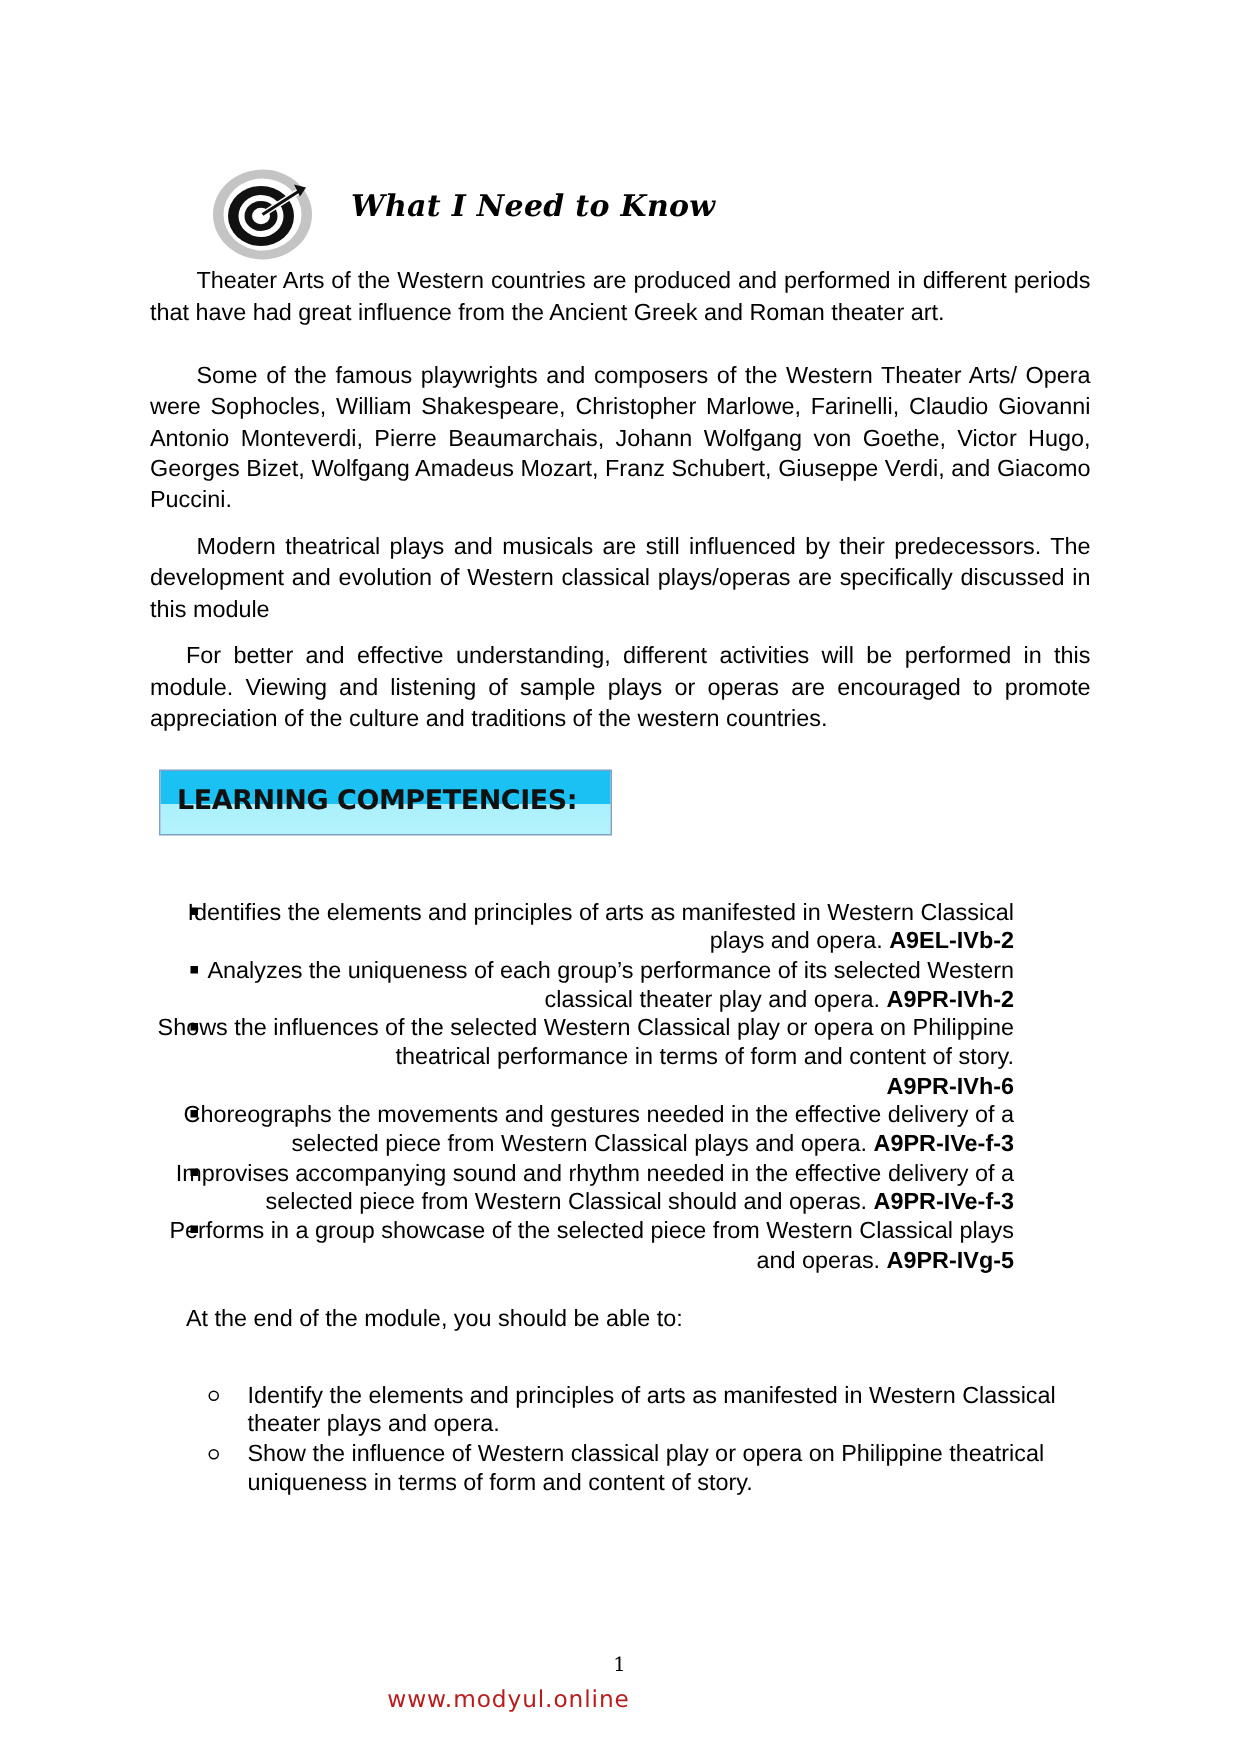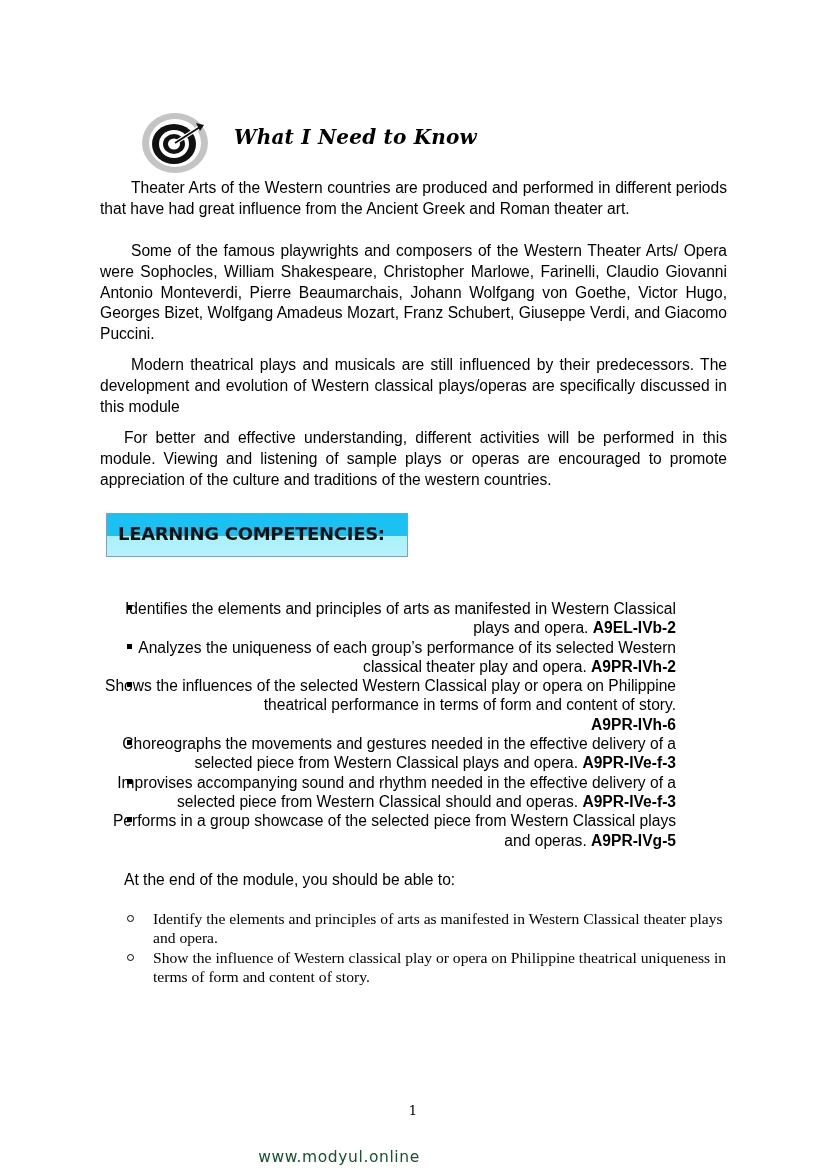--- a/index.html
+++ b/index.html
@@ -15,25 +15,25 @@
   .p4 { top: 428px; }
   .p4 .indent { width: 24px; }
   .lc-box { position: absolute; left: 106px; top: 513px; width: 302px; height: 44px; border: 1.5px solid #7f9fc8; background: linear-gradient(to bottom, #1bc1f3 0%, #1bc1f3 52%, #aaf0fb 52%, #b5f3fc 100%); box-sizing: border-box; }
   .lc-label { position: absolute; left: 11px; top: 9px; font-family: "DejaVu Sans", sans-serif; font-weight: bold; font-size: 18px; letter-spacing: -0.3px; color: #111; white-space: nowrap; }
   ul.comp { position: absolute; left: 0; top: 599px; margin: 0; padding: 0; list-style: none; }
   ul.comp li, ul.obj li { position: relative; margin: 0; padding: 0; font-size: 15.6px; line-height: 19.3px; }
   ul.comp li { padding-left: 96px; width: 580px; text-align: right; }
   .bullet-sq { position: absolute; left: 127px; top: 6px; width: 5px; height: 5px; background: #000; }
   .code { font-weight: bold; }
   .end-text { position: absolute; left: 100px; top: 870px; font-size: 15.6px; line-height: 20px; margin-left: 24px; }
-  ul.obj { position: absolute; left: 0; top: 909px; margin: 0; padding: 0; list-style: none; font-family: Liberation Serif, serif; }
+  ul.obj { position: absolute; left: 0; top: 909px; margin: 12px; padding: 0; list-style: none; }
   ul.obj li { padding-left: 153px; width: 575px; }
   .bullet-circ { position: absolute; left: 127px; top: 6px; width: 5px; height: 5px; border: 1px solid #000; border-radius: 50%; }
   .page-number { position: absolute; left: 0; width: 826px; top: 1103px; text-align: center; font-family: "DejaVu Serif", serif; font-size: 13px; }
-  .watermark { position: absolute; left: 0; width: 678px; top: 1124px; text-align: center; font-family: "DejaVu Sans", sans-serif; font-size: 15.5px; color: #14532d; letter-spacing: 0.6px; margin-top: 24px; }
+  .watermark { position: absolute; left: 0; width: 678px; top: 1124px; text-align: center; font-family: "DejaVu Sans", sans-serif; font-size: 15.5px; color: #b91c1c; letter-spacing: 0.6px; }
 </style>
 </head>
 <body>
 
 <div class="header">
   <svg class="target-icon" viewBox="0 0 70 62">
     <ellipse cx="35" cy="31" rx="33" ry="30" fill="#c4c4c4"></ellipse>
     <ellipse cx="35" cy="31" rx="26" ry="24" fill="#fff"></ellipse>
     <ellipse cx="34" cy="32" rx="22" ry="20" fill="#111"></ellipse>
     <ellipse cx="34" cy="32" rx="15" ry="14" fill="#fff"></ellipse>

